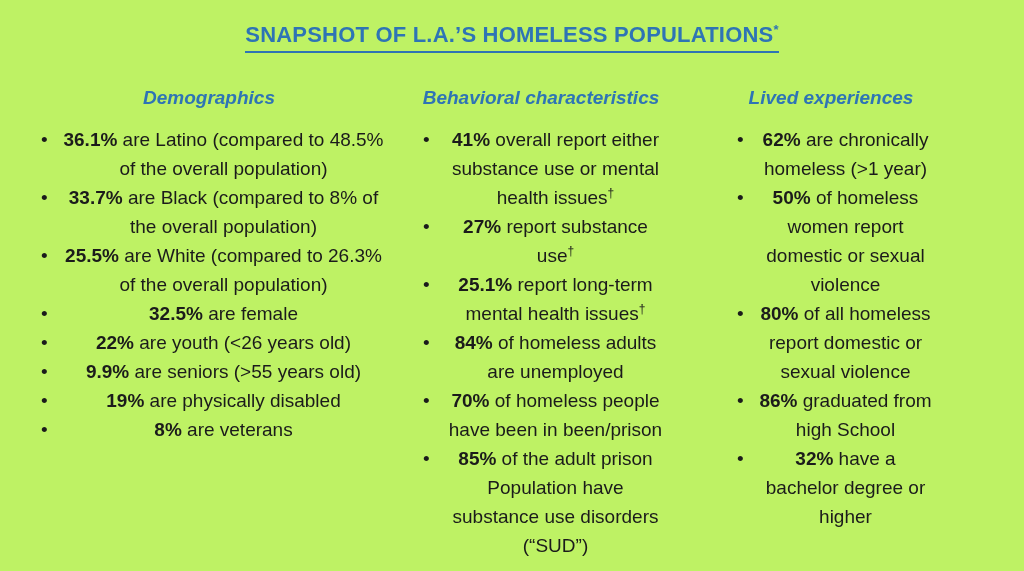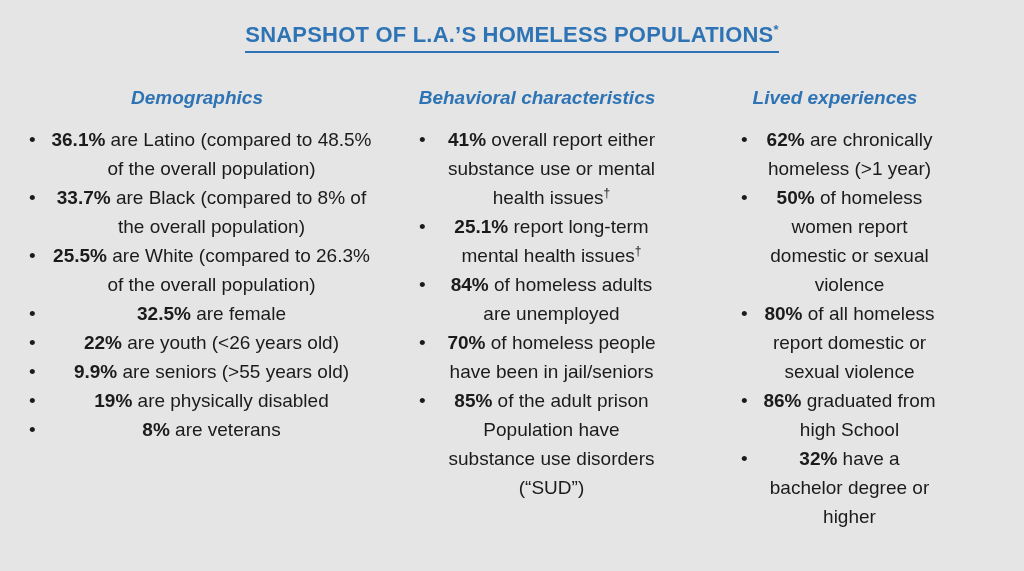--- a/index.html
+++ b/index.html
@@ -5,21 +5,21 @@
   :root {
     --accent: #2E74B5;
     --text: #1b1b1b;
   }
   * { margin: 0; padding: 0; box-sizing: border-box; }
   html, body { background: #ffffff; }
   .page {
     position: relative;
     width: 1024px;
     height: 571px;
-    background: #e5e5e5;
+    background: #bef264;
     overflow: hidden;
     font-family: "Liberation Sans", sans-serif;
     color: var(--text);
   }
   .title {
     margin-top: 22px;
     text-align: center;
     font-size: 22px;
     font-weight: bold;
     color: var(--accent);
@@ -31,22 +31,22 @@
     padding-bottom: 3px;
   }
   .title sup {
     font-size: 13px;
     vertical-align: super;
     line-height: 0;
   }
   .columns {
     display: grid;
     grid-template-columns: 350px 278px 262px;
-    column-gap: 12px;
-    padding-left: 22px;
+    column-gap: 4px;
+    padding-left: 34px;
     margin-top: 34px;
   }
   .column { padding-right: 0; }
   .column:nth-child(2) { margin-left: 28px; }
   .column:nth-child(3) { margin-left: 60px; }
   .col-header {
     text-align: center;
     font-size: 19px;
     font-weight: bold;
     font-style: italic;
@@ -96,23 +96,24 @@
           <li><span class="stat">22%</span><span> are youth (&lt;26 years old)</span></li>
           <li><span class="stat">9.9%</span><span> are seniors (&gt;55 years old)</span></li>
           <li><span class="stat">19%</span><span> are physically disabled</span></li>
           <li><span class="stat">8%</span><span> are veterans</span></li>
         </ul>
       </div>
       <div class="column">
         <div class="col-header">Behavioral characteristics</div>
         <ul class="bullet-list">
           <li><span class="stat">41%</span><span> overall report either substance use or mental health issues</span><sup>†</sup></li>
+          <li><span class="stat">27%</span><span> report substance use</span><sup>†</sup></li>
           <li><span class="stat">25.1%</span><span> report long-term mental health issues</span><sup>†</sup></li>
           <li><span class="stat">84%</span><span> of homeless adults are unemployed</span></li>
-          <li><span class="stat">70%</span><span> of homeless people have been in jail/seniors</span></li>
+          <li><span class="stat">70%</span><span> of homeless people have been in been/prison</span></li>
           <li><span class="stat">85%</span><span> of the adult prison Population have substance use disorders (“SUD”)</span></li>
         </ul>
       </div>
       <div class="column">
         <div class="col-header">Lived experiences</div>
         <ul class="bullet-list">
           <li><span class="stat">62%</span><span> are chronically homeless (&gt;1 year)</span></li>
           <li><span class="stat">50%</span><span> of homeless women report domestic or sexual violence</span></li>
           <li><span class="stat">80%</span><span> of all homeless report domestic or sexual violence</span></li>
           <li><span class="stat">86%</span><span> graduated from high School</span></li>

